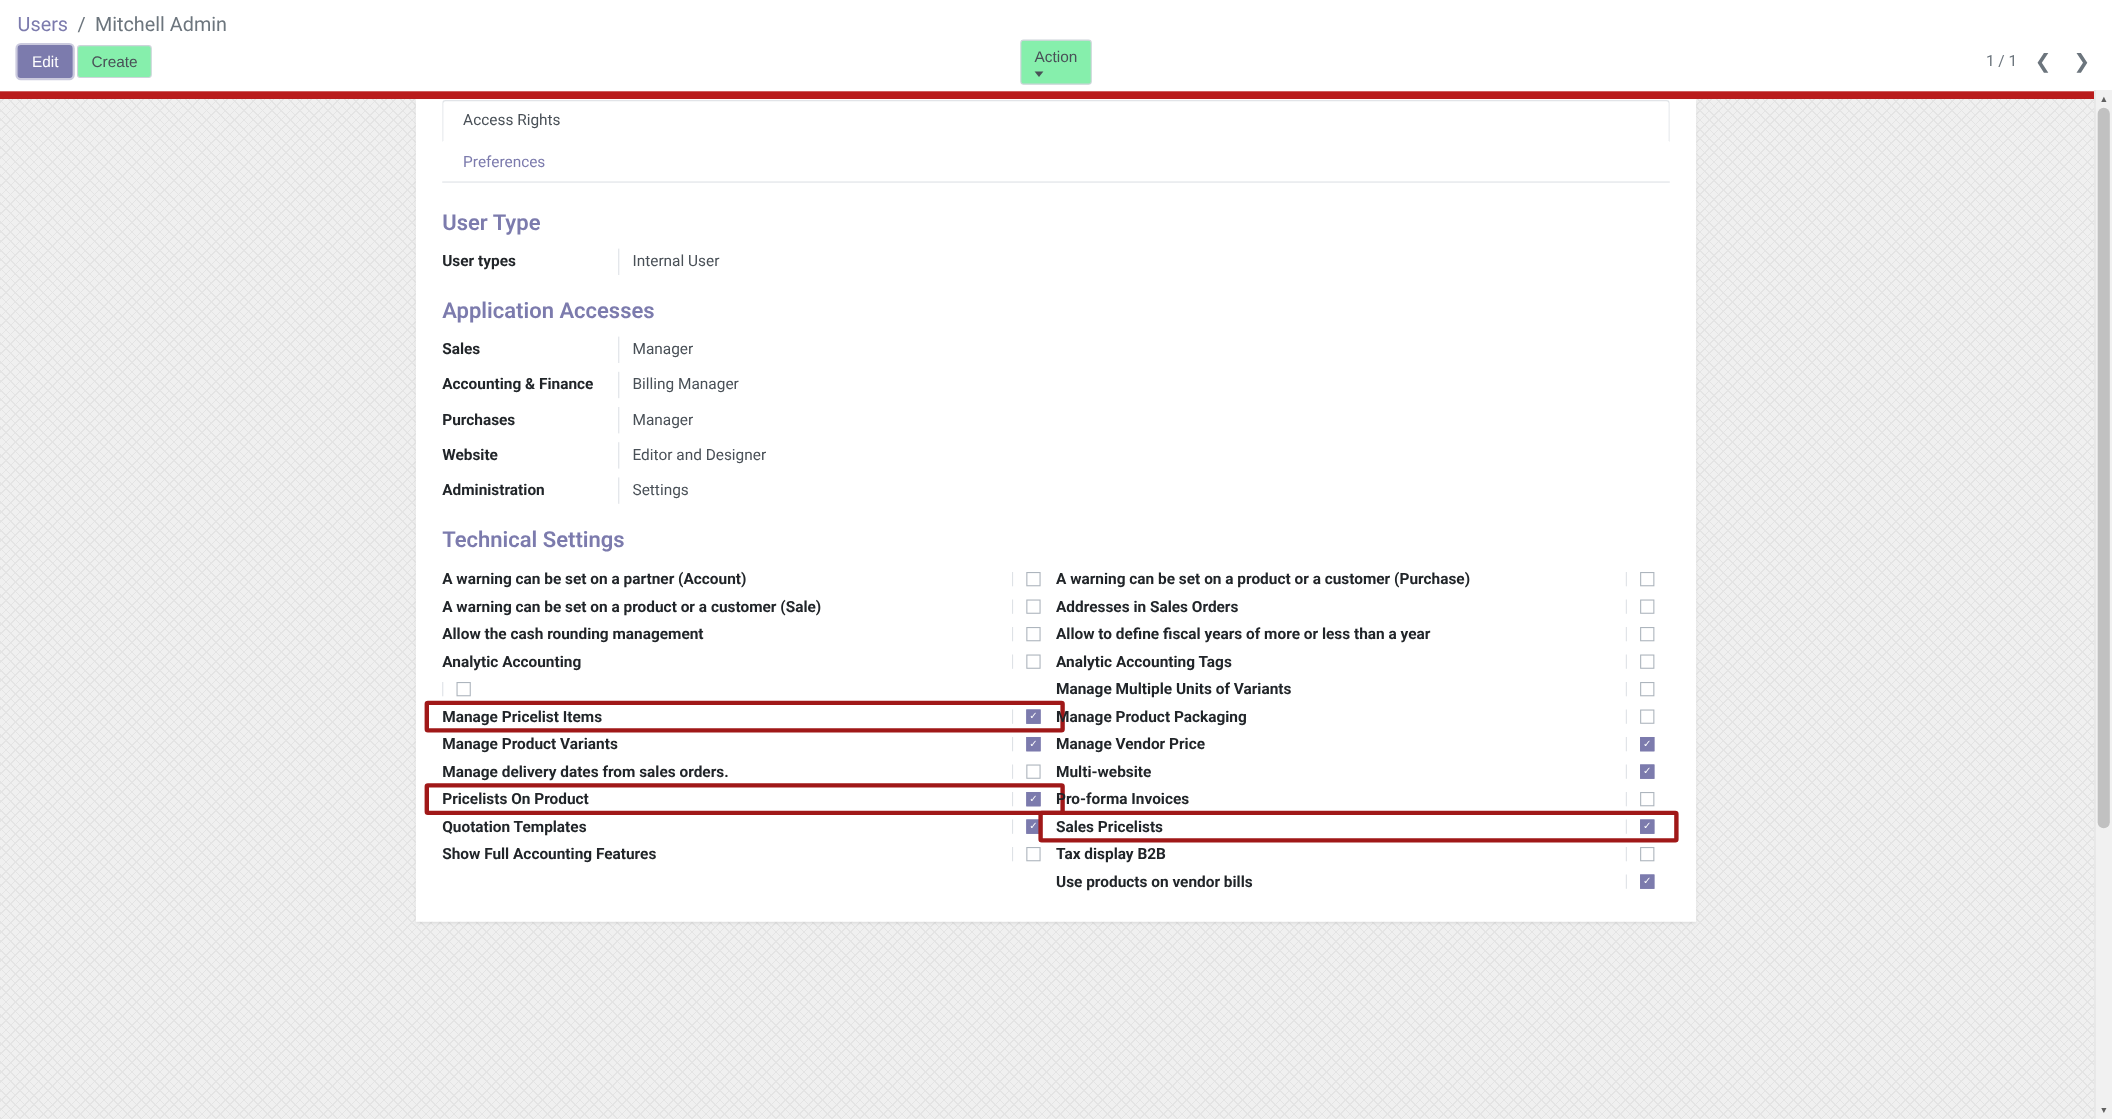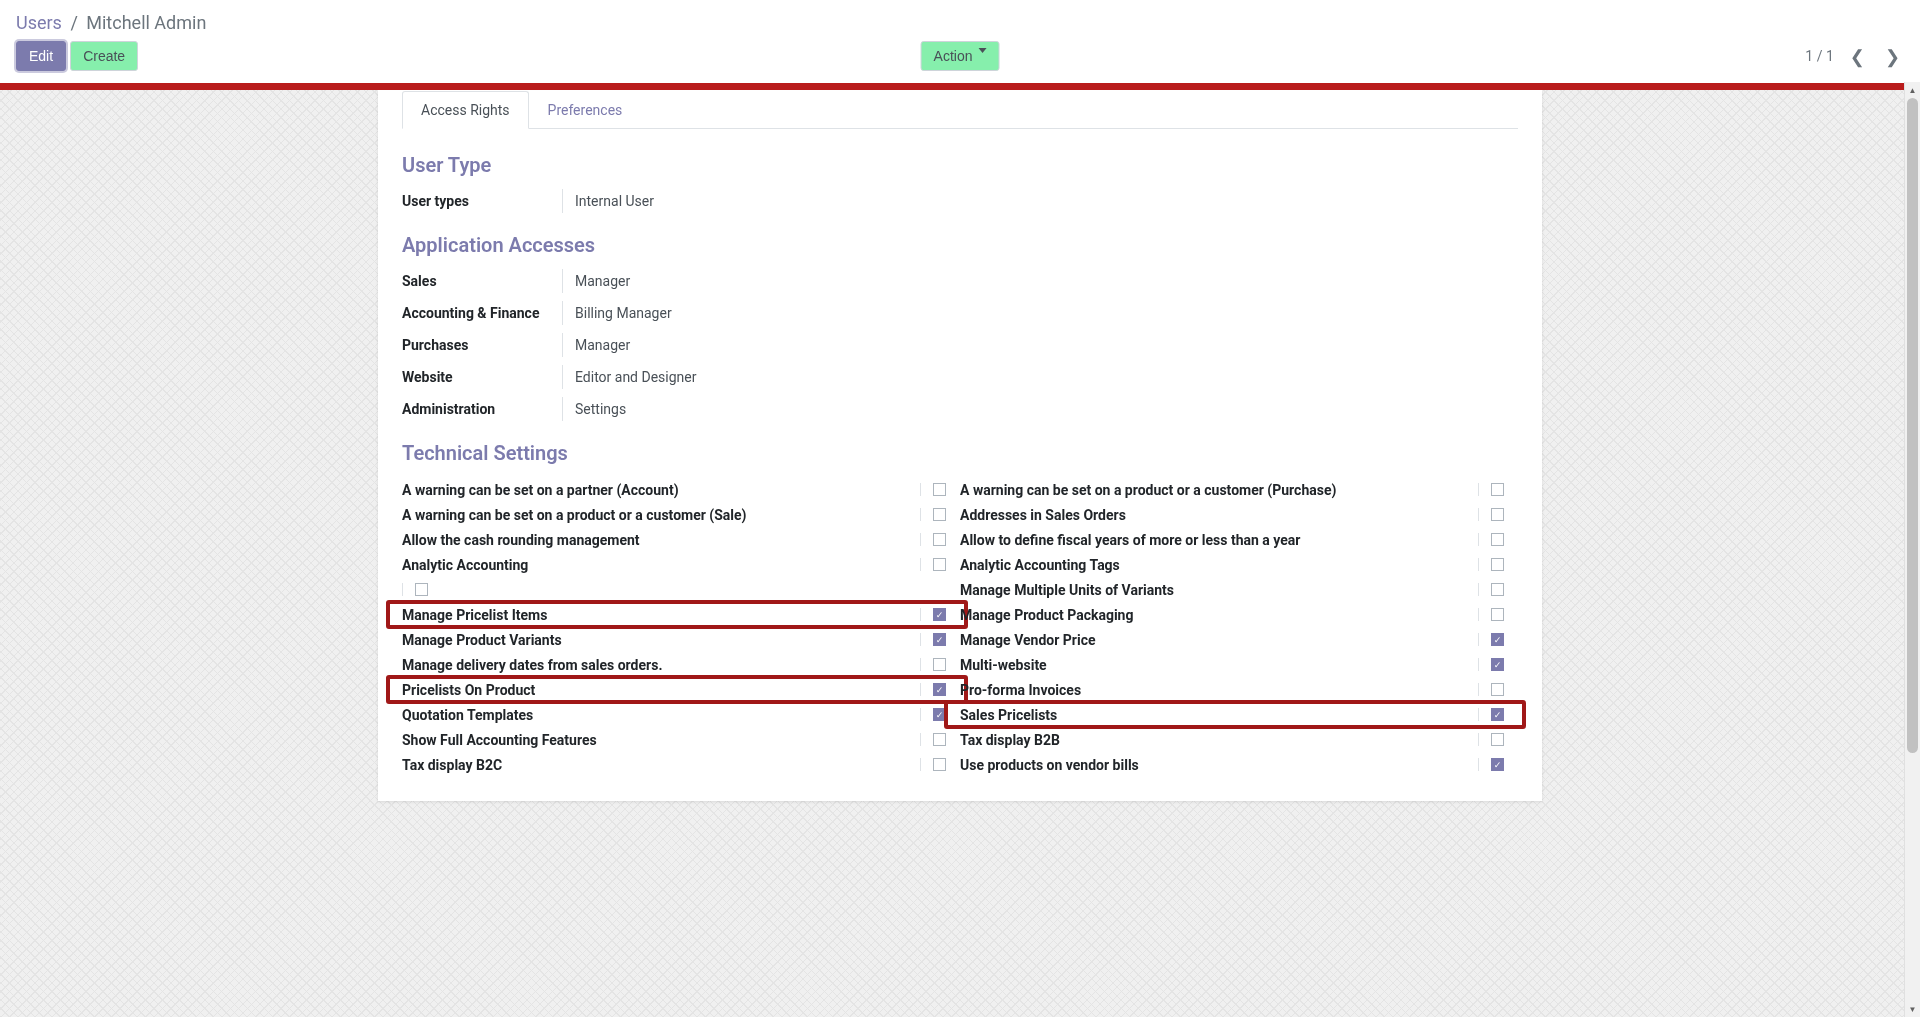--- a/index.html
+++ b/index.html
@@ -67,20 +67,21 @@
     .btn-primary {
       background: #7C7BAD;
       color: #fff;
       border-color: #7C7BAD;
       box-shadow: 0 0 0 2px rgba(124,123,173,0.4);
     }
     .btn-dropdown {
       display: inline-flex;
       align-items: flex-start;
       gap: 6px;
+      flex-direction: column;
     }
     .caret-down {
       width: 0;
       height: 0;
       border-left: 4px solid transparent;
       border-right: 4px solid transparent;
       border-top: 5px solid #495057;
     }
     .pager {
       font-size: 14px;
@@ -107,20 +108,21 @@
       margin: 0 auto;
       background: #fff;
       box-shadow: 0 1px 3px rgba(0,0,0,0.1);
       padding: 0 24px 24px 24px;
       min-height: 100%;
     }
     .tabs {
       display: flex;
       border-bottom: 1px solid #dee2e6;
       margin-bottom: 24px;
+      flex-direction: column;
     }
     .tab {
       padding: 10px 18px;
       cursor: pointer;
       color: #7C7BAD;
       border: 1px solid transparent;
       border-bottom: none;
       position: relative;
       top: 1px;
     }
@@ -366,26 +368,20 @@
             <div class="tech-check">
               <div class="checkbox checked">✓</div>
             </div>
           </div>
           <div class="tech-row">
             <div class="tech-label">Show Full Accounting Features</div>
             <div class="tech-check">
               <div class="checkbox"></div>
             </div>
           </div>
-          <div class="tech-row">
-            <div class="tech-label">Tax display B2C</div>
-            <div class="tech-check">
-              <div class="checkbox"></div>
-            </div>
-          </div>
         </div>
       <div class="tech-col" id="tech-right">
           <div class="tech-row">
             <div class="tech-label">A warning can be set on a product or a customer (Purchase)</div>
             <div class="tech-check">
               <div class="checkbox"></div>
             </div>
           </div>
           <div class="tech-row">
             <div class="tech-label">Addresses in Sales Orders</div>

